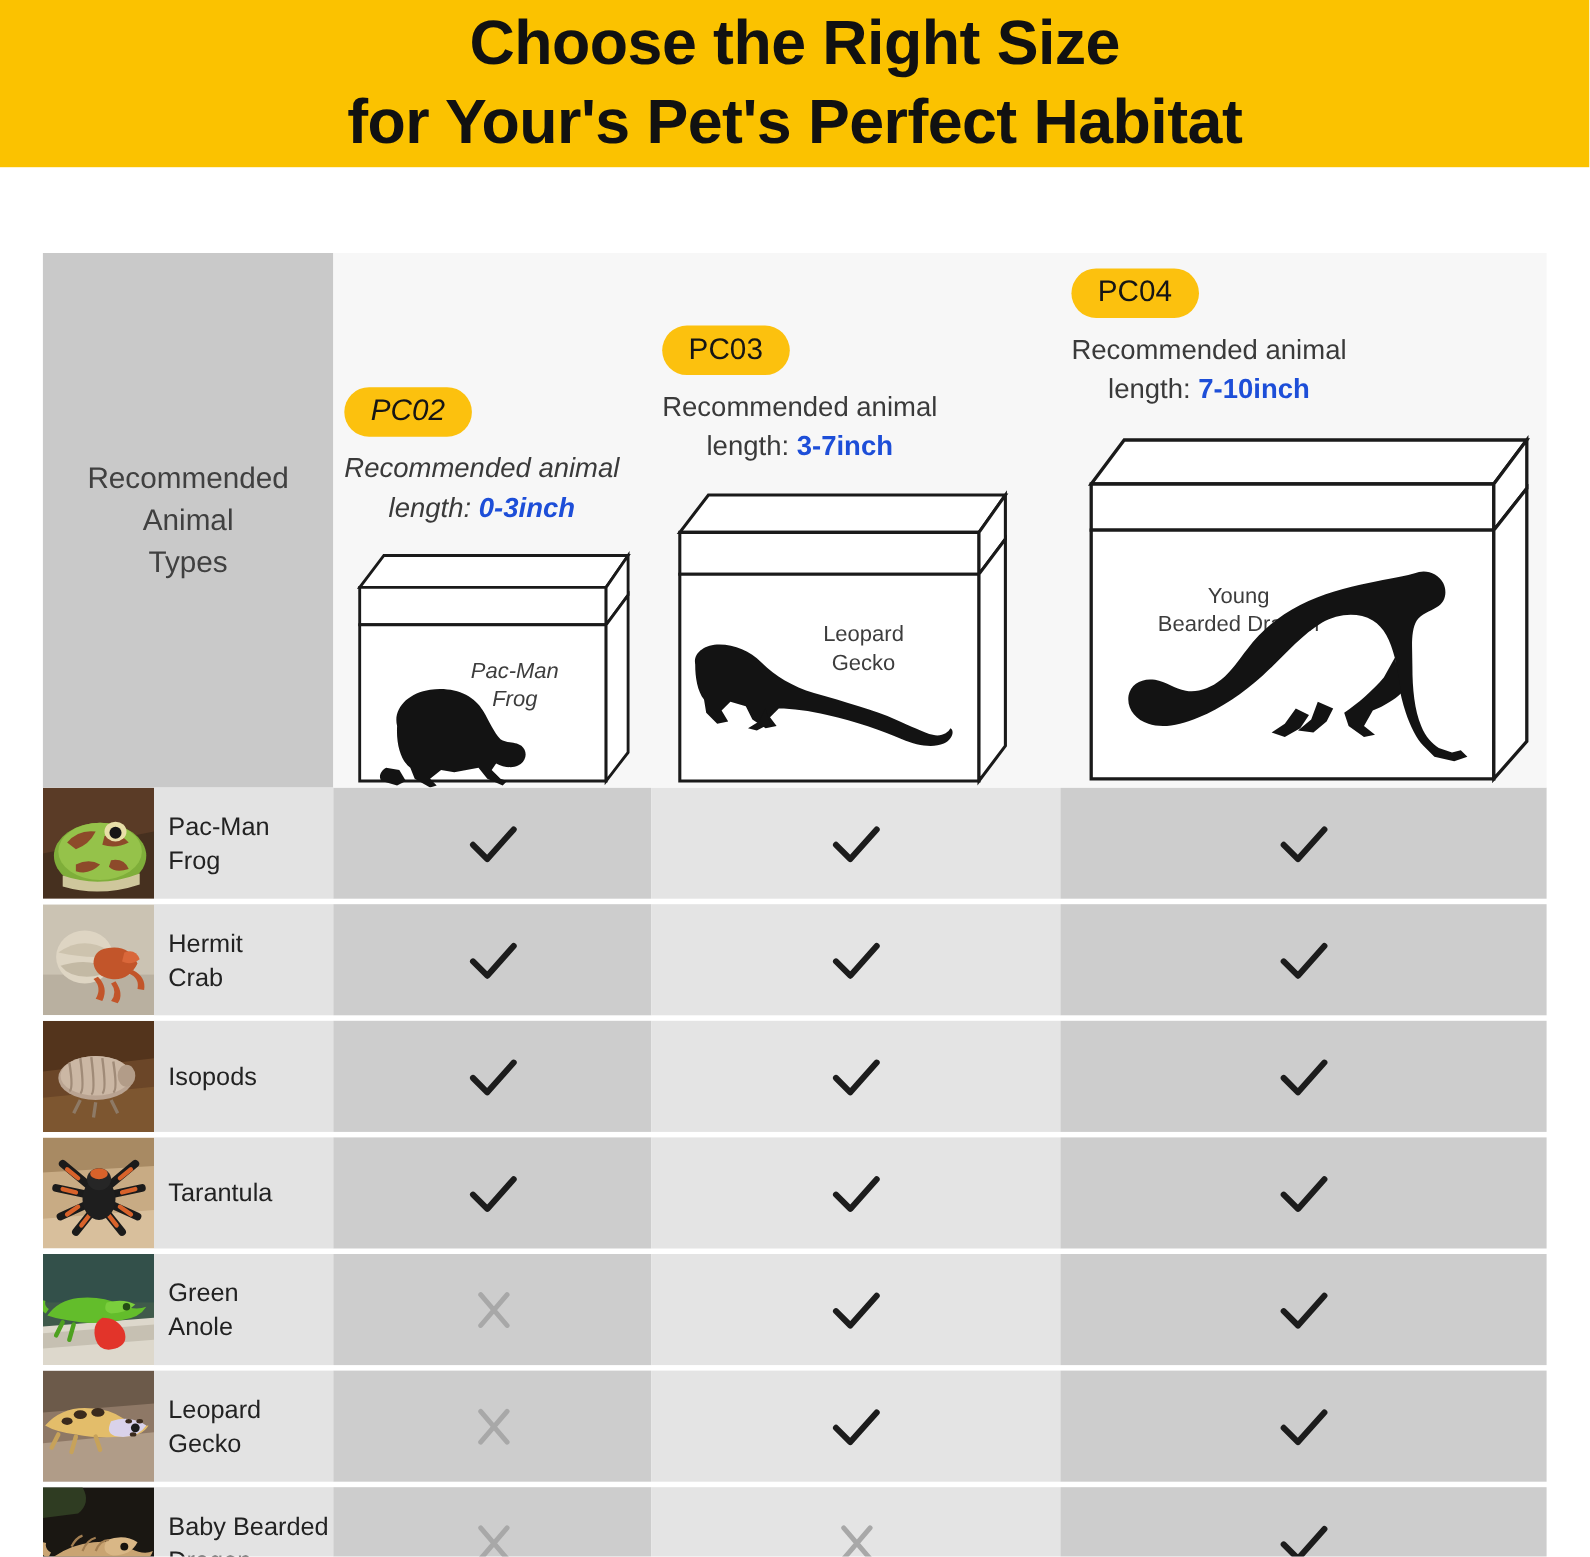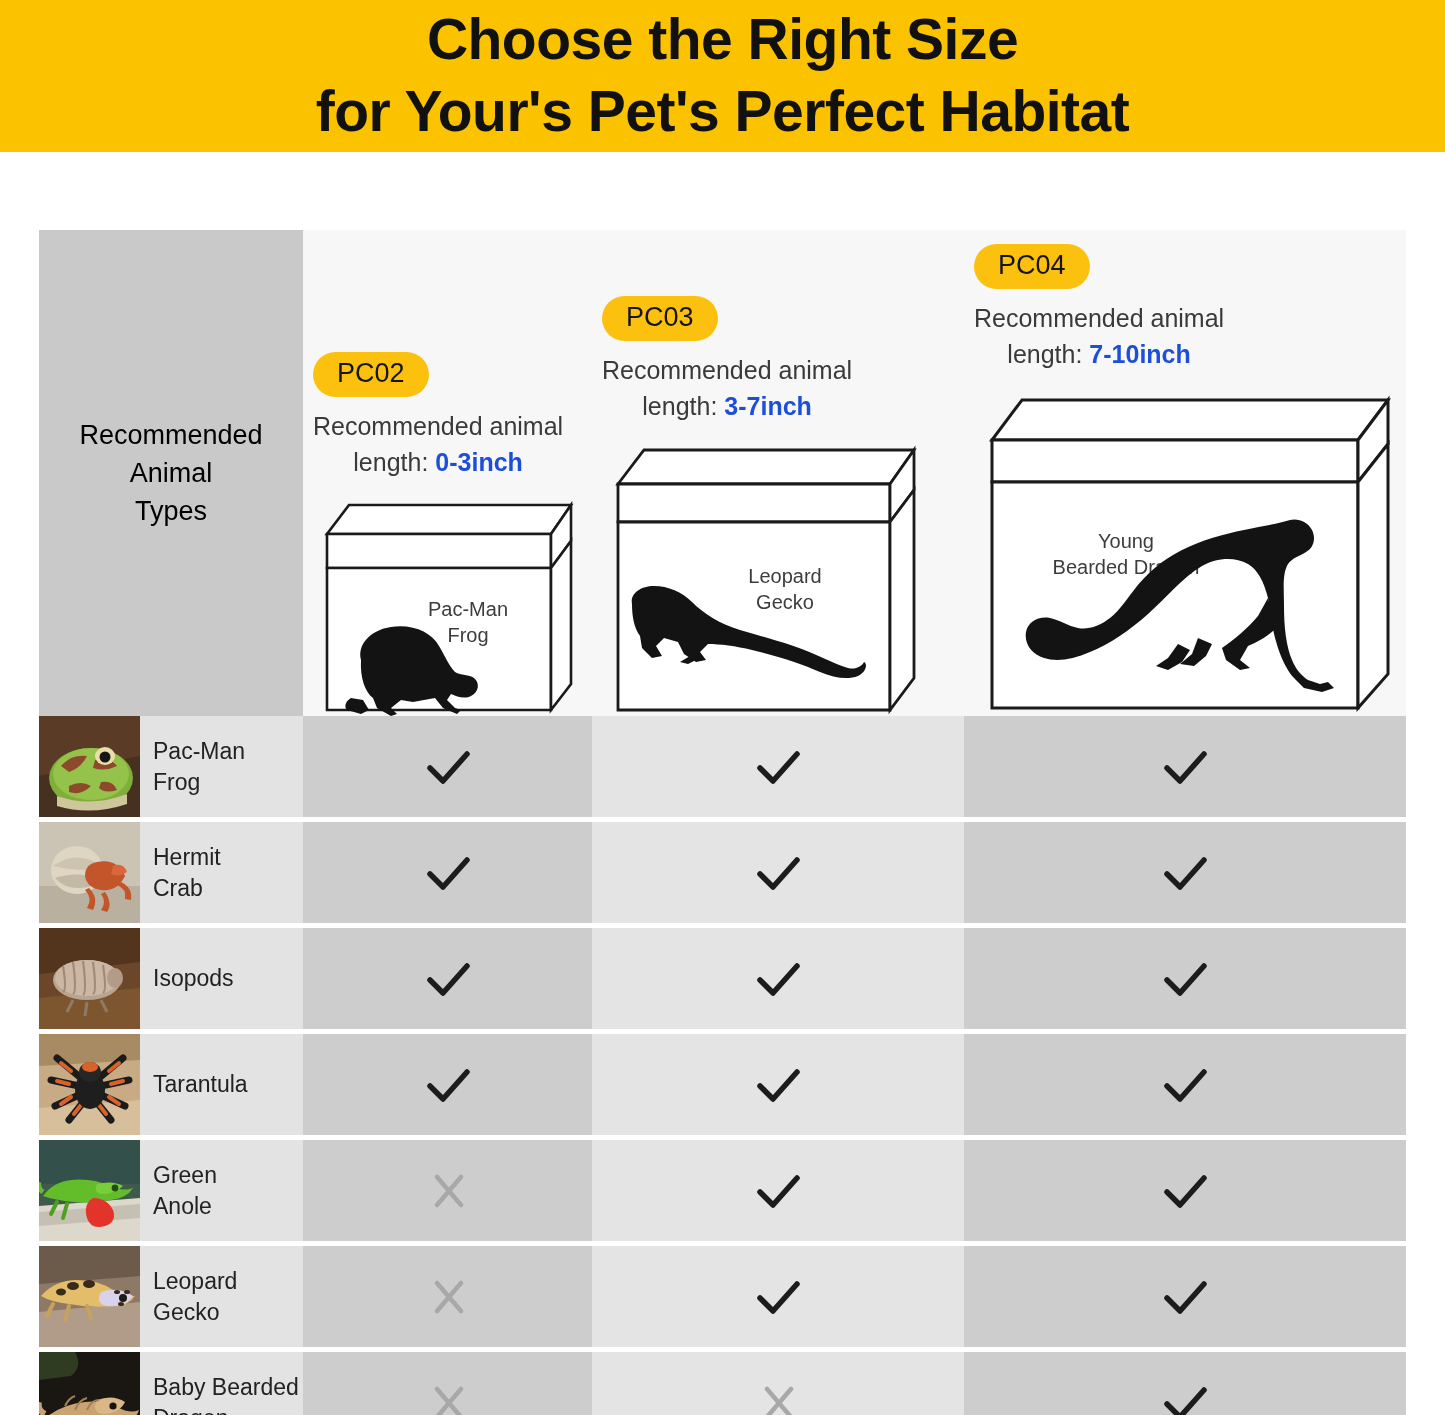--- a/index.html
+++ b/index.html
@@ -47,21 +47,21 @@
   }
   .head-left {
     width: 264px;
     background: #c9c9c9;
     display: flex;
     align-items: center;
     justify-content: center;
   }
   .head-left-text {
     font-size: 27px;
-    color: #000000;
+    color: #404040;
     text-align: center;
     line-height: 1.42;
   }
   .head-right {
     flex: 1;
     background: #f7f7f7;
     position: relative;
   }
 
   
@@ -159,21 +159,21 @@
     <div class="head-left">
       <div class="head-left-text">
         <div>Recommended</div>
         <div>Animal</div>
         <div>Types</div>
       </div>
     </div>
 
     <div class="head-right">
 
-      <div class="prod-col" style="left:10px; width:289px;">
+      <div class="prod-col" style="left:10px; width:289px;font-style:italic;">
         <div class="pill">PC02</div>
         <div class="rec-text">
           <div>Recommended animal</div>
           <div><span>length: </span><b>0-3inch</b></div>
         </div>
         <div class="tank">
           <svg width="262" height="222" viewBox="0 0 262 222">
 
             <path d="M14 40 L36 11 L258 11 L238 40 Z" fill="#fff" stroke="#1a1a1a" stroke-width="2.6"></path>
 

